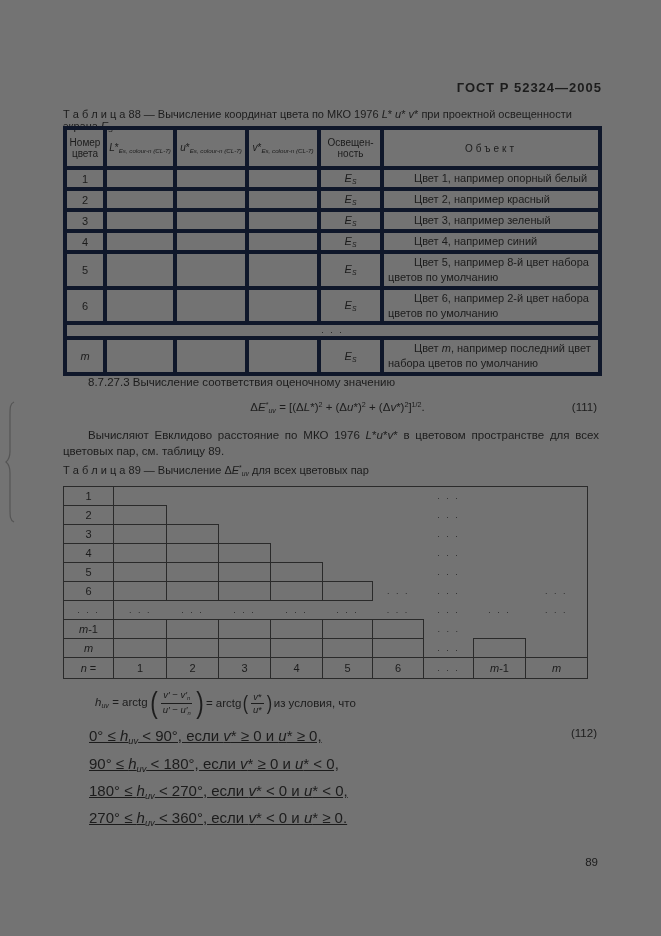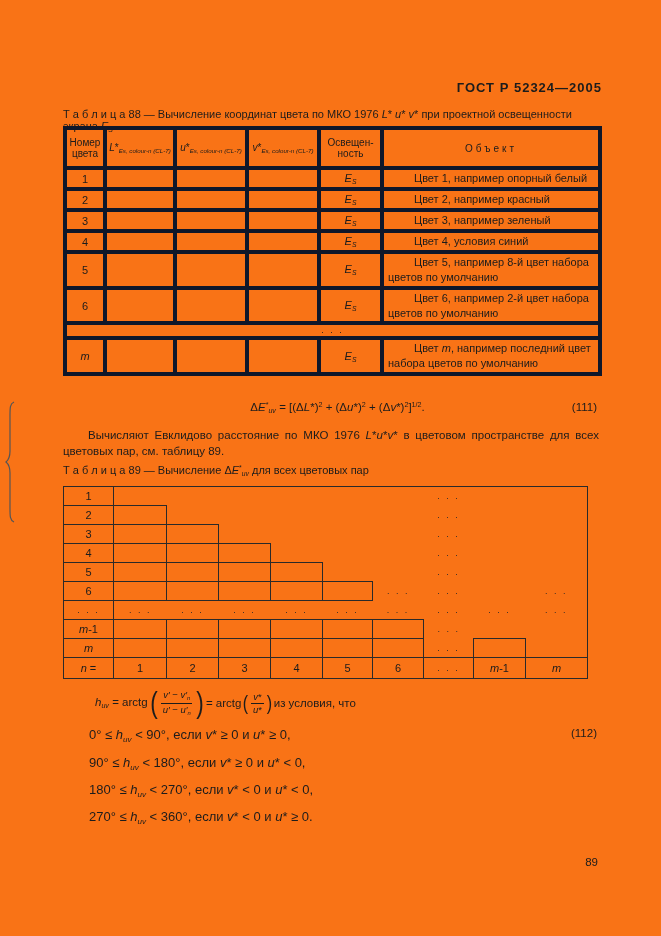--- a/index.html
+++ b/index.html
@@ -1,18 +1,18 @@
 <!DOCTYPE html>
 <html><head>
 <meta charset="utf-8">
 <style>
   html,body { margin:0; padding:0; background:#e8e8e8; }
   .page {
     position:relative; width:661px; height:936px; margin:0 auto;
-    background:#f97316; color:#1c1c1c;
+    background:#737373; color:#1c1c1c;
     font-family:"Liberation Sans","DejaVu Sans",sans-serif;
     overflow:hidden;
   }
   
   .r-i   { font-style:italic; }
   .r-isub{ font-size:0.62em; vertical-align:-0.32em; font-style:italic; }
   .r-sup { font-size:0.62em; vertical-align:0.52em; }
 
   
   .gost-header {
@@ -71,21 +71,21 @@
   .f112 {
     position:absolute; left:95px; top:686px; font-size:11.5px;
     display:flex; align-items:center; gap:1px; height:34px;
   }
   .frac { display:inline-flex; flex-direction:column; align-items:center; margin:0 1px; }
   .frac .num, .frac .den { font-size:9.5px; padding:0 2px; line-height:1.25; }
   .frac .num { border-bottom:1px solid #1c1c1c; }
   .bp  { font-size:30px; font-weight:200; line-height:30px; transform:scaleX(0.75); }
   .bp2 { font-size:20px; font-weight:200; line-height:20px; transform:scaleX(0.8); }
 
-  .cond { position:absolute; left:89px; font-size:13px; }
+  .cond { position:absolute; left:89px; font-size:15px;text-decoration:underline; }
   .cond-1 { top:727px; }
   .cond-2 { top:755px; }
   .cond-3 { top:782px; }
   .cond-4 { top:809px; }
   .eq-112 { position:absolute; right:64px; top:727px; font-size:11.5px; }
 
   .closing { position:absolute; left:88px; top:836px; font-size:11.5px; }
   .page-num { position:absolute; right:63px; top:856px; font-size:11.5px; }
 
   
@@ -147,21 +147,21 @@
         <td></td>
         <td class="cill"><span class="r-i">E</span><span class="r-isub">S</span></td>
         <td class="obj"><span>Цвет 3, например зеленый</span></td>
       </tr>
       <tr class="r1">
         <td class="cnum"><span>4</span></td>
         <td></td>
         <td></td>
         <td></td>
         <td class="cill"><span class="r-i">E</span><span class="r-isub">S</span></td>
-        <td class="obj"><span>Цвет 4, условия синий</span></td>
+        <td class="obj"><span>Цвет 4, например синий</span></td>
       </tr>
       <tr class="r2">
         <td class="cnum"><span>5</span></td>
         <td></td>
         <td></td>
         <td></td>
         <td class="cill"><span class="r-i">E</span><span class="r-isub">S</span></td>
         <td class="obj"><span>Цвет 5, например 8-й цвет набора цветов по умолчанию</span></td>
       </tr>
       <tr class="r2">
@@ -179,20 +179,21 @@
         <td class="cnum"><span class="r-i">m</span></td>
         <td></td>
         <td></td>
         <td></td>
         <td class="cill"><span class="r-i">E</span><span class="r-isub">S</span></td>
         <td class="obj"><span>Цвет </span><span class="r-i">m</span><span>, например последний цвет набора цветов по умолчанию</span></td>
       </tr>
     </tbody>
   </table>
 
+  <div class="sec-heading">8.7.27.3 Вычисление соответствия оценочному значению</div>
 
   <div class="f111"><span>Δ</span><span class="r-i">E</span><span class="r-sup">*</span><span class="r-isub">uv</span><span> = [(Δ</span><span class="r-i">L</span><span>*)</span><span class="r-sup">2</span><span> + (Δ</span><span class="r-i">u</span><span>*)</span><span class="r-sup">2</span><span> + (Δ</span><span class="r-i">v</span><span>*)</span><span class="r-sup">2</span><span>]</span><span class="r-sup">1/2</span><span>.</span></div>
   <div class="eq-111">(111)</div>
 
   <div class="para-euclid"><span>Вычисляют Евклидово расстояние по МКО 1976 </span><span class="r-i">L</span><span>*</span><span class="r-i">u</span><span>*</span><span class="r-i">v</span><span>* в цветовом пространстве для всех цветовых пар, см. таблицу 89.</span></div>
 
   <div class="caption caption-89"><span>Т а б л и ц а  89 — Вычисление Δ</span><span class="r-i">E</span><span class="r-sup">*</span><span class="r-isub">uv</span><span> для всех цветовых пар</span></div>
 
   <table class="t89">
     <colgroup>

